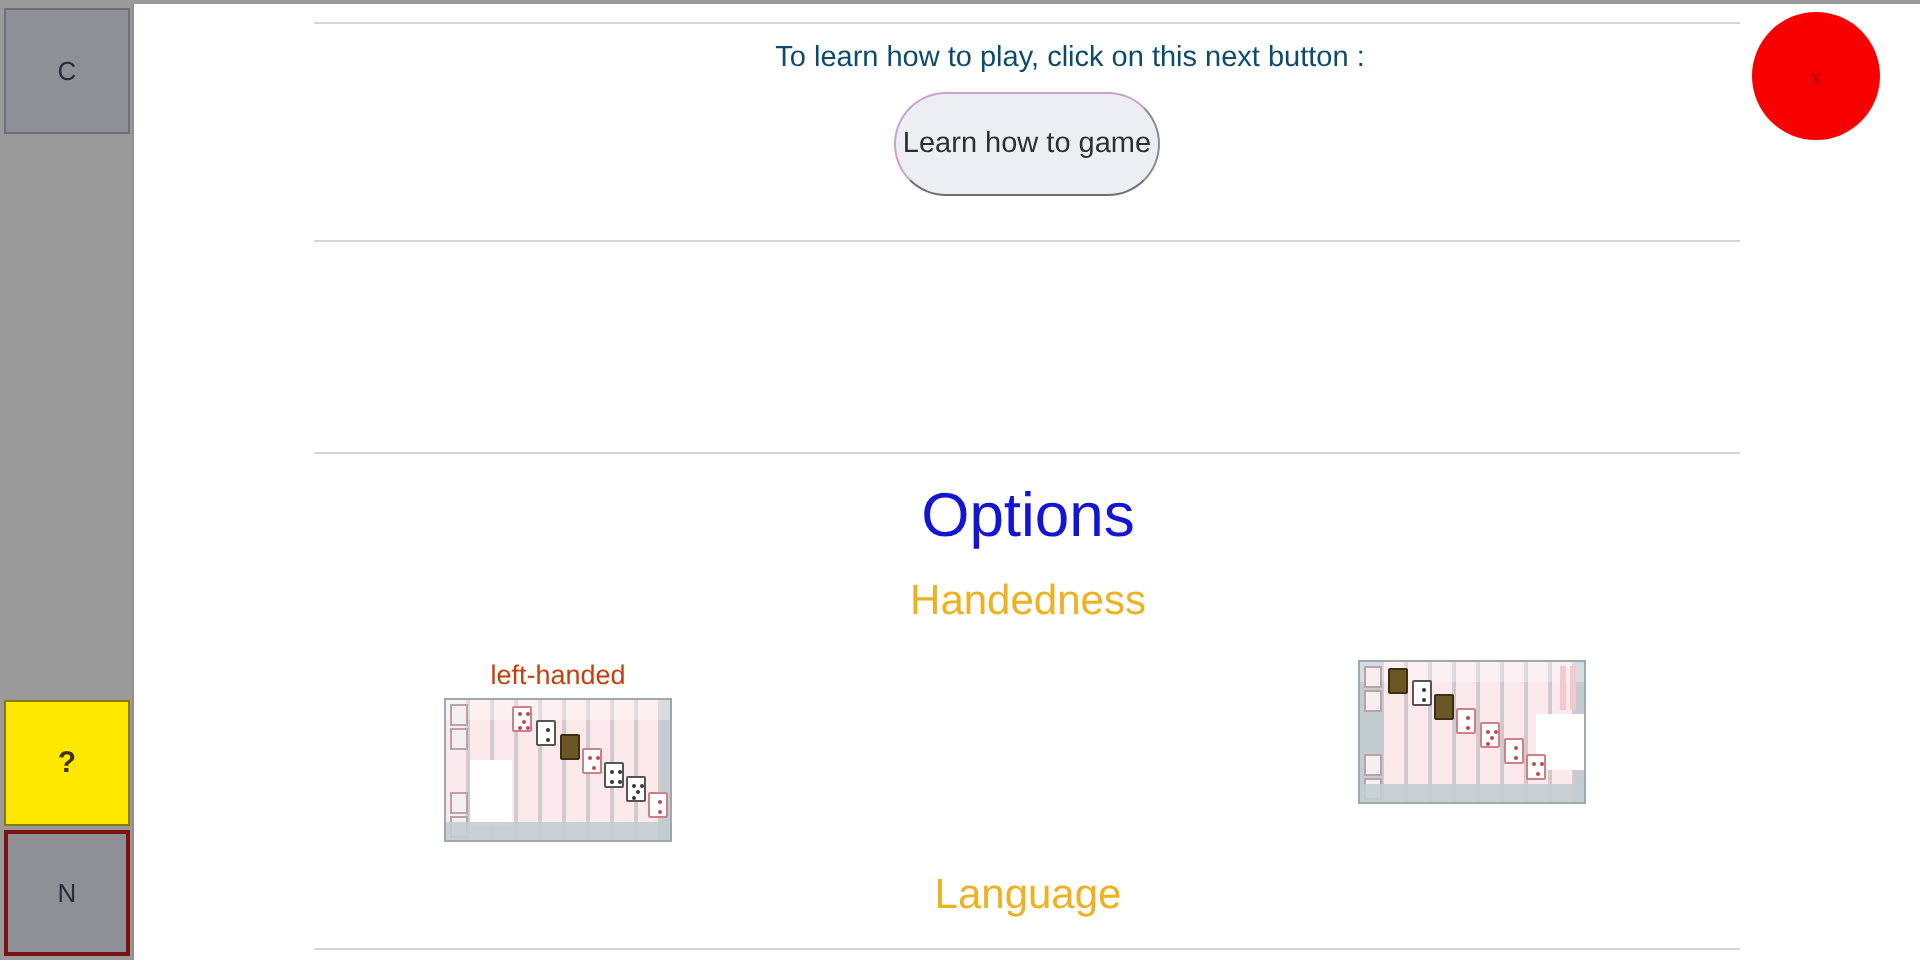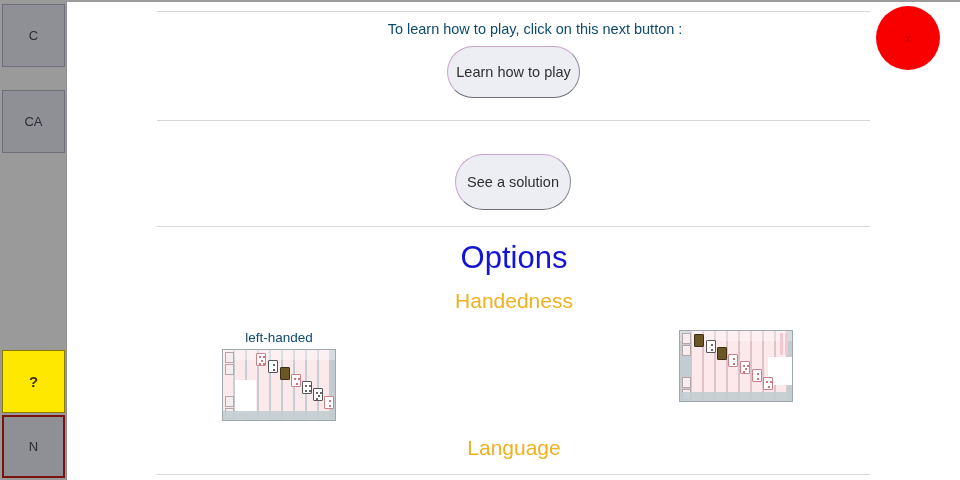--- a/index.html
+++ b/index.html
@@ -147,21 +147,21 @@
     cursor: pointer;
   }
   #opt-left  { left: 126px; top: 328px; }
   #opt-right { left: 583px; top: 328px; }
 
   .hand-label {
     font-size: 13.5px;
     margin-bottom: 3px;
     line-height: 16px;
   }
-  .hand-label.inactive { color: #0c4a6e; }
+  .hand-label.inactive { color: #c2410c; }
   .hand-label.active   { color: #0f9e2c; }
 
   .board-thumb {
     position: relative;
     width: 114px;
     height: 72px;
     margin: 0 auto;
     background: #c3cdd1;
     border: 1px solid #9fa8ac;
     overflow: hidden;
@@ -215,47 +215,41 @@
 </style>
 </head>
 <body>
 
 <div id="app">
 
   <div id="sidebar">
     <div class="side-btn b-c">
       <span>C</span>
     </div>
-    <div class="side-btn b-ca">
-      <span>CA</span>
-    </div>
     <div class="side-btn b-help">
       <span>?</span>
     </div>
     <div class="side-btn b-n">
       <span>N</span>
     </div>
   </div>
 
   <div id="main">
 
     <div class="divider" id="div1"></div>
 
     <div class="centered-text" id="learn-label">To learn how to play, click on this next button :</div>
 
     <div class="pill-btn" id="btn-learn">
-      <span>Learn how to play</span>
+      <span>Learn how to game</span>
     </div>
 
     <div class="divider" id="div2"></div>
 
 
-    <div class="pill-btn" id="btn-solution">
-      <span>See a solution</span>
-    </div>
 
     <div class="divider" id="div3"></div>
 
     <div id="red-circle">
       <span class="glyph">x</span>
     </div>
 
     <div id="options-title">Options</div>
 
     <div class="section-title" id="handedness-title">Handedness</div>

